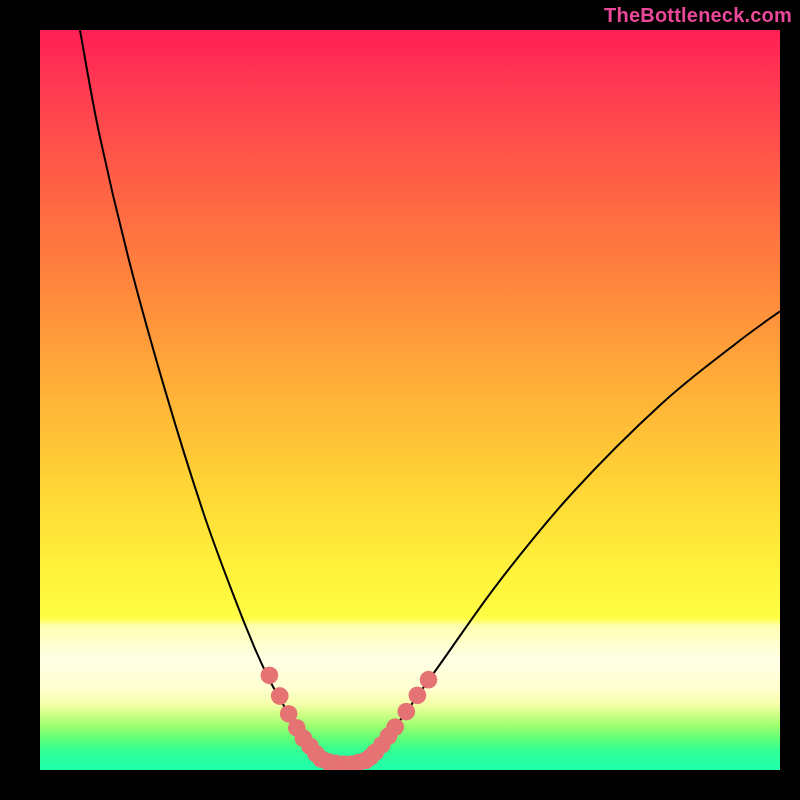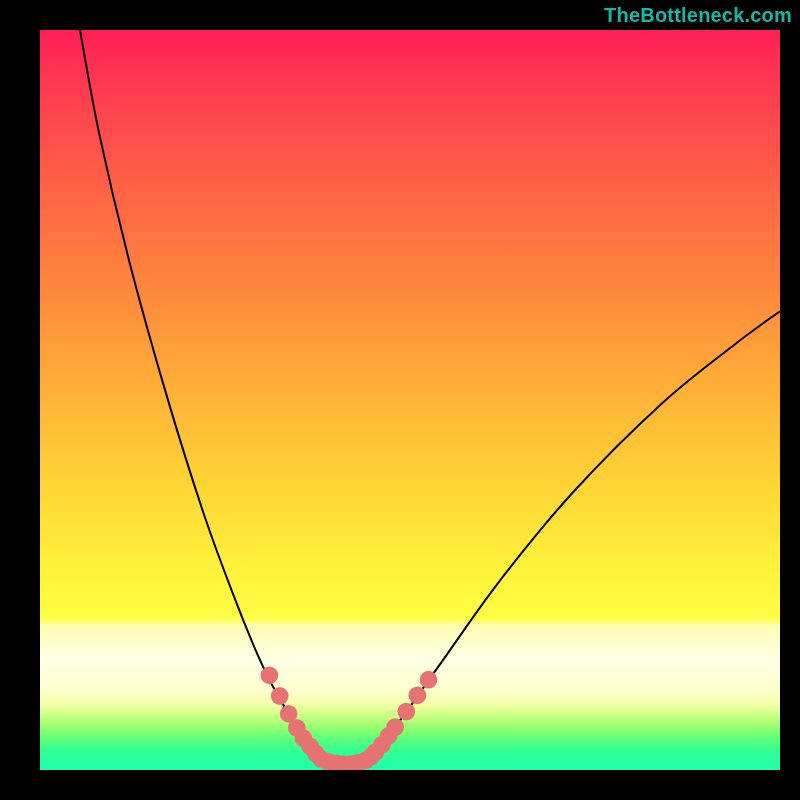--- a/index.html
+++ b/index.html
@@ -14,21 +14,21 @@
   .frame {
     position: relative;
     width: 800px;
     height: 800px;
     background: #000;
   }
   .watermark {
     position: absolute;
     top: 4px;
     right: 8px;
-    color: #14b8a6;
+    color: #ec4899;
     font-size: 20px;
     font-weight: 600;
     letter-spacing: 0.2px;
     z-index: 10;
   }
   .plot-area {
     position: absolute;
     left: 40px;
     top: 30px;
     width: 740px;

